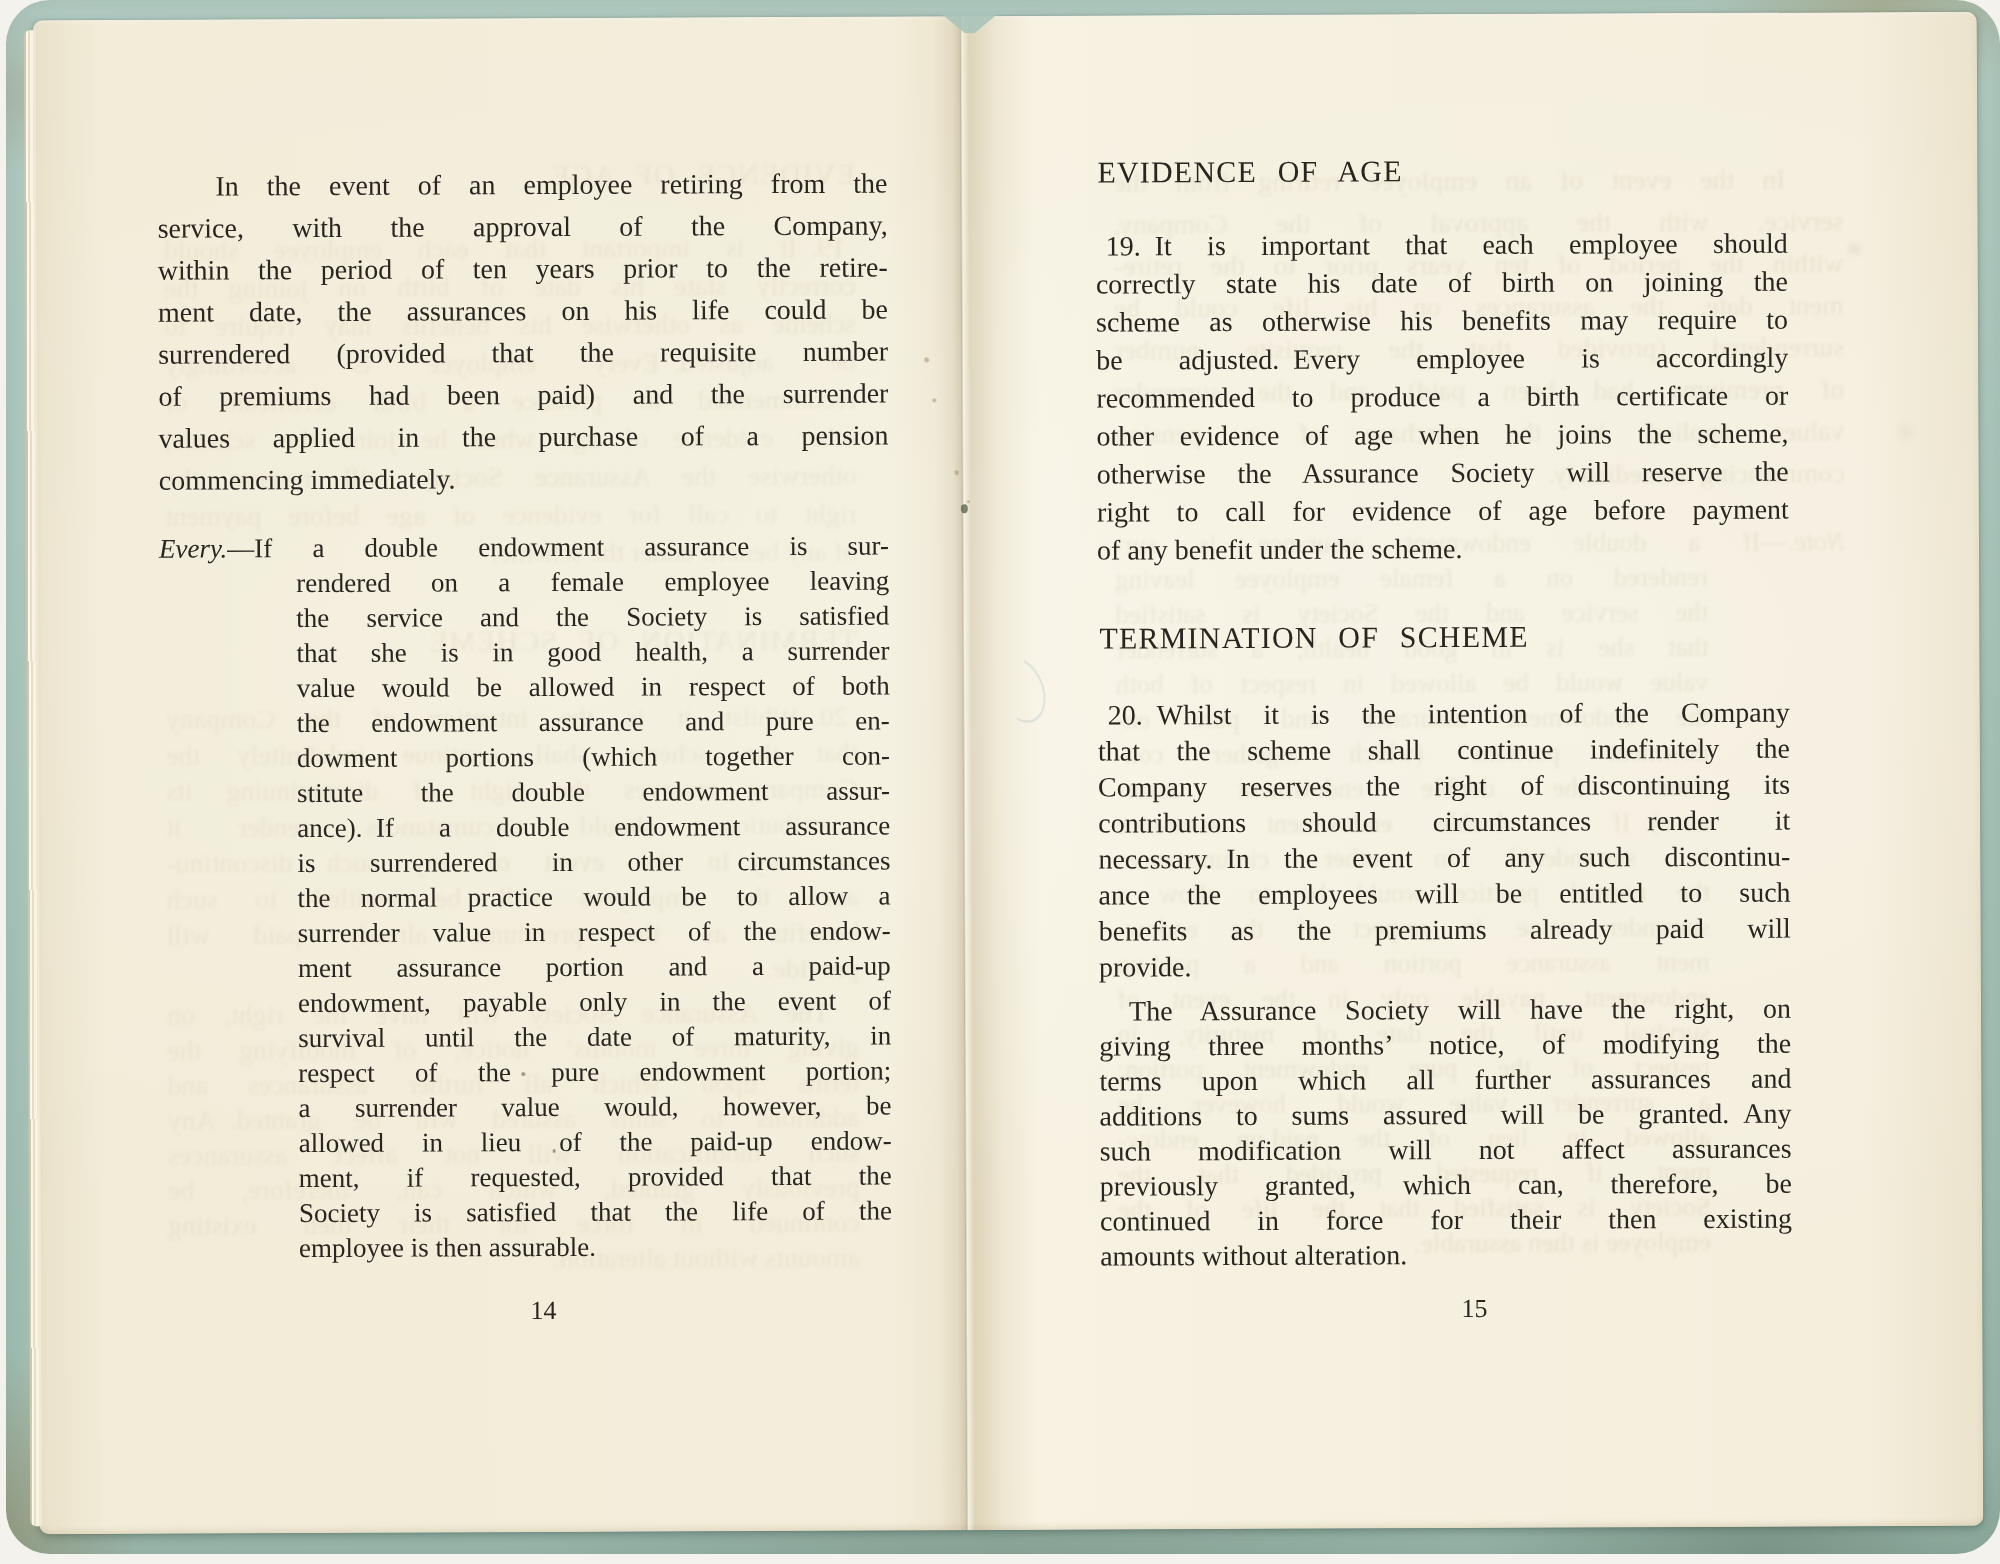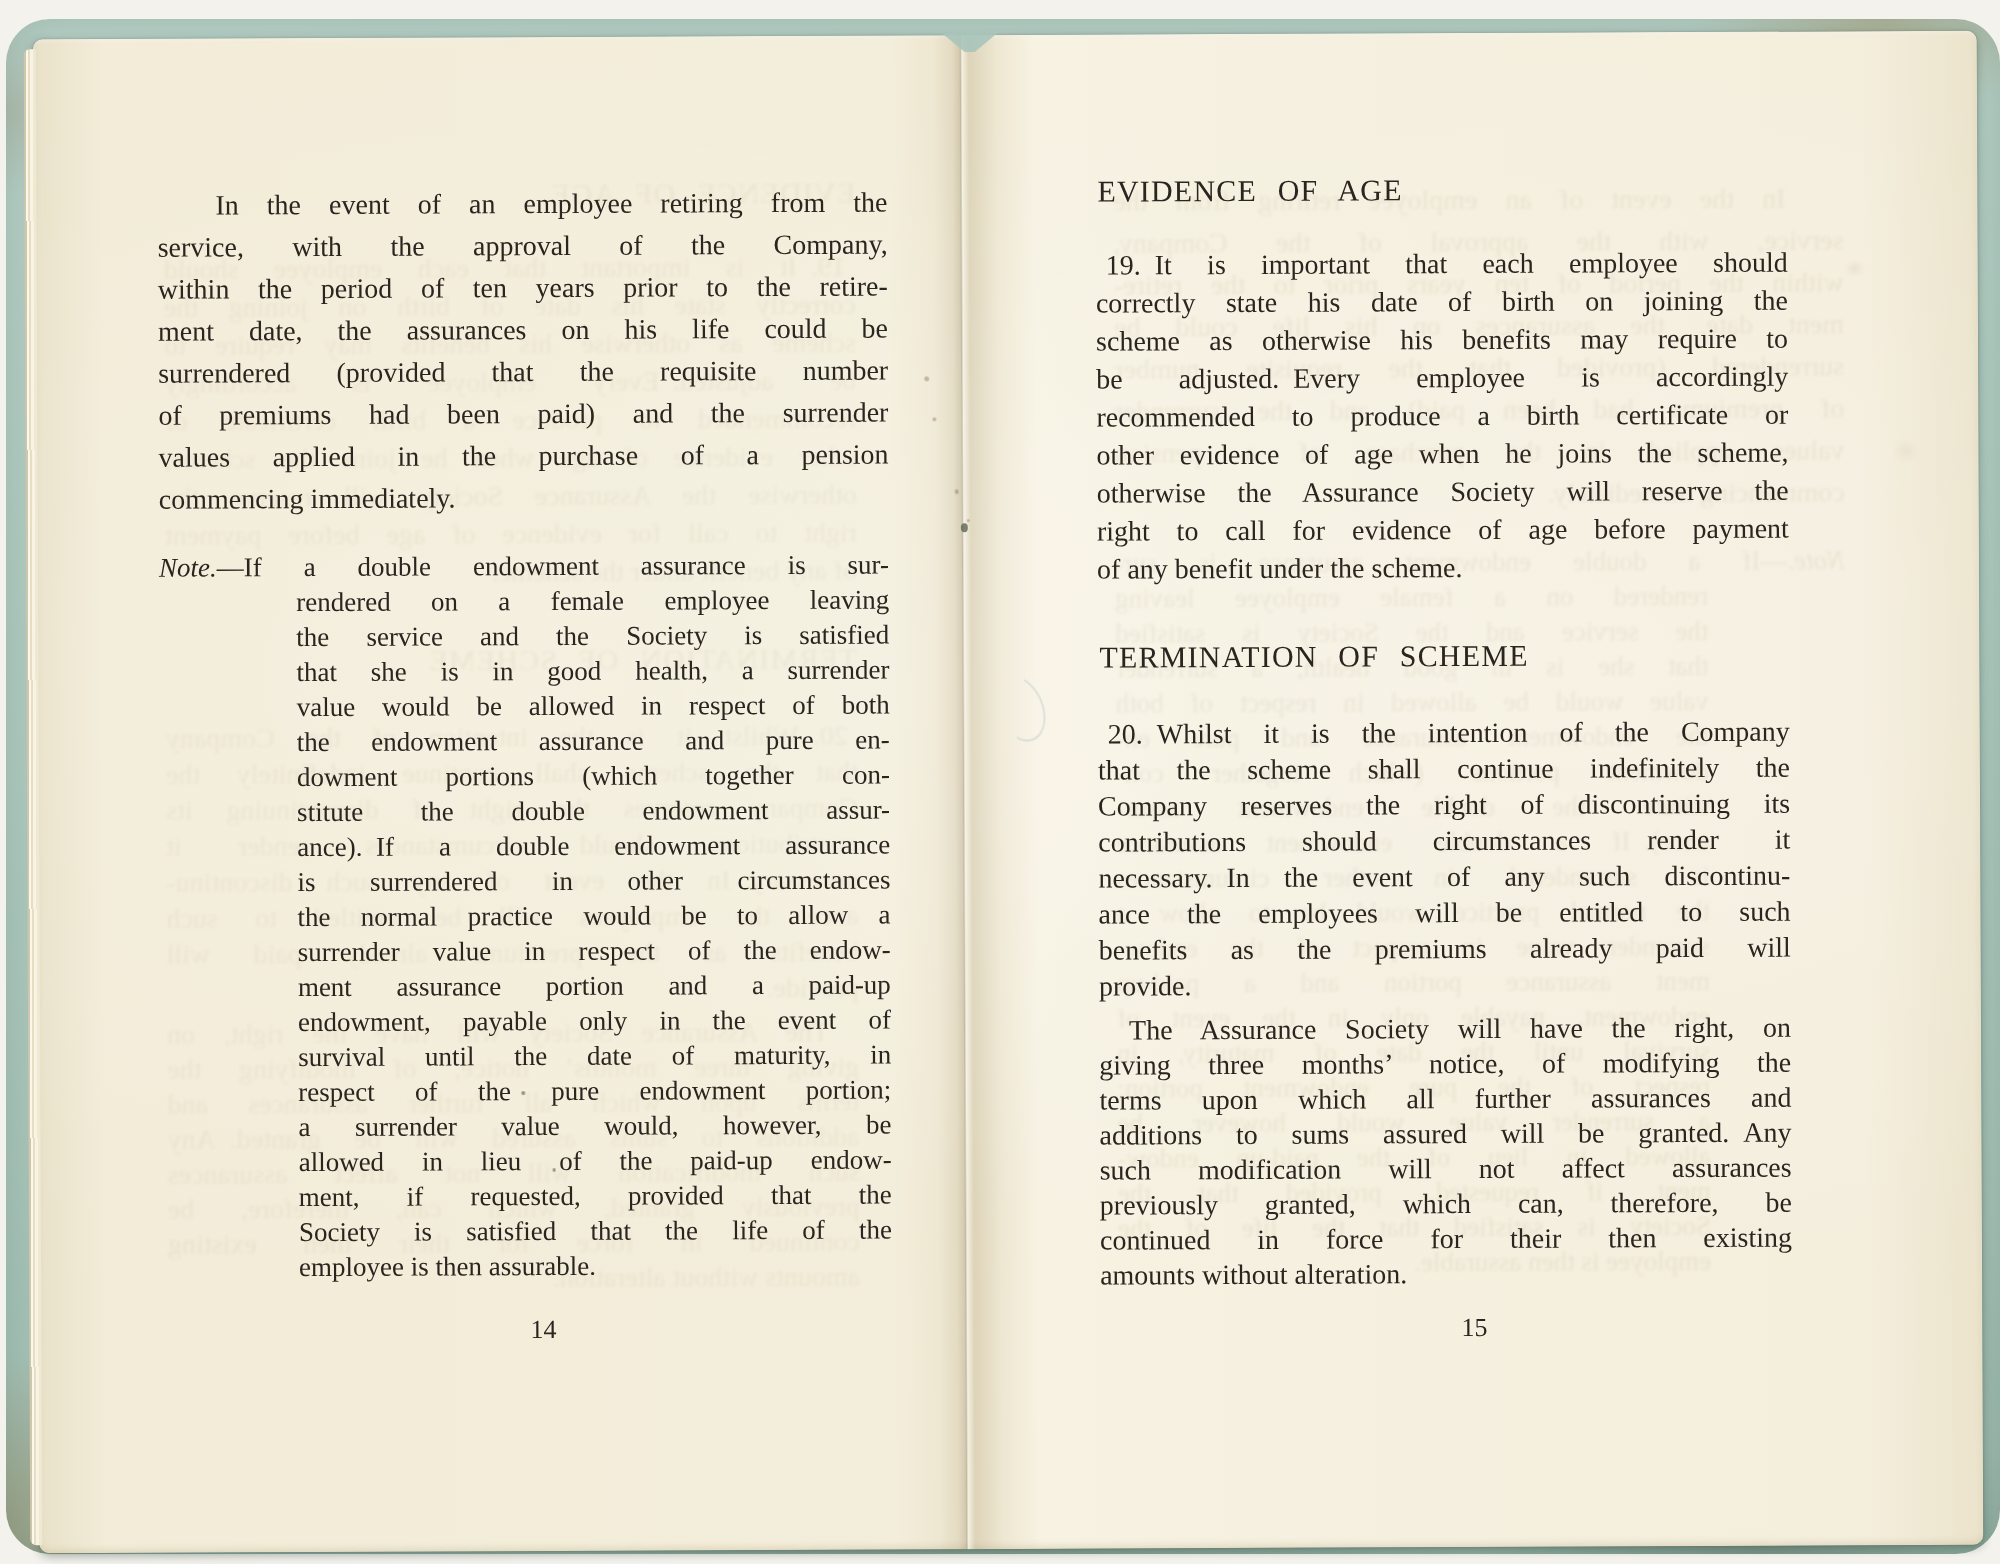--- a/index.html
+++ b/index.html
@@ -2,21 +2,21 @@
 <html><head>
 <meta charset="utf-8">
 <style>
   html,body{margin:0;padding:0;}
   body{
     width:2000px;height:1564px;position:relative;overflow:hidden;
     background:#f3f2ed;
     font-family:"Liberation Serif","DejaVu Serif",serif;
     color:#2b2520;
   }
-  .scan{position:absolute;inset:0;margin-top:19px;}
+  .scan{position:absolute;inset:0;}
   
   .cover{
     position:absolute;left:6px;top:0;right:0;bottom:10px;border-radius:44px;
     background:
       radial-gradient(420px 240px at 88% 100%, rgba(100,125,110,.50), transparent 70%),
       radial-gradient(640px 130px at 50% 100%, rgba(115,138,122,.35), transparent 75%),
       radial-gradient(260px 150px at 94% 0%, rgba(166,143,92,.42), transparent 70%),
       radial-gradient(210px 260px at 0% 98%, rgba(148,131,88,.48), transparent 65%),
       radial-gradient(160px 120px at 0% 6%, rgba(150,140,110,.28), transparent 70%),
       linear-gradient(175deg,#b6cfc6 0%,#adc9bf 45%,#a3c0b5 80%,#97b5a9 100%);
@@ -196,21 +196,21 @@
           <div class="line">service, with the approval of the Company,</div>
           <div class="line">within the period of ten years prior to the retire-</div>
           <div class="line">ment date, the assurances on his life could be</div>
           <div class="line">surrendered (provided that the requisite number</div>
           <div class="line">of premiums had been paid) and the surrender</div>
           <div class="line">values applied in the purchase of a pension</div>
           <div class="line last">commencing immediately.</div>
         </div>
 
       <div class="pos-note p-note">
-        <div class="line first"><span class="note-label">Note.</span><span>—</span><span>If a double endowment assurance is sur-</span></div>
+        <div class="line first"><span class="note-label">Every.</span><span>—</span><span>If a double endowment assurance is sur-</span></div>
         <div class="note-cont">
             <div class="line first">rendered on a female employee leaving</div>
             <div class="line">the service and the Society is satisfied</div>
             <div class="line">that she is in good health, a surrender</div>
             <div class="line">value would be allowed in respect of both</div>
             <div class="line">the endowment assurance and pure en-</div>
             <div class="line">dowment portions (which together con-</div>
             <div class="line">stitute the double endowment assur-</div>
             <div class="line">ance). If a double endowment assurance</div>
             <div class="line">is surrendered in other circumstances</div>

